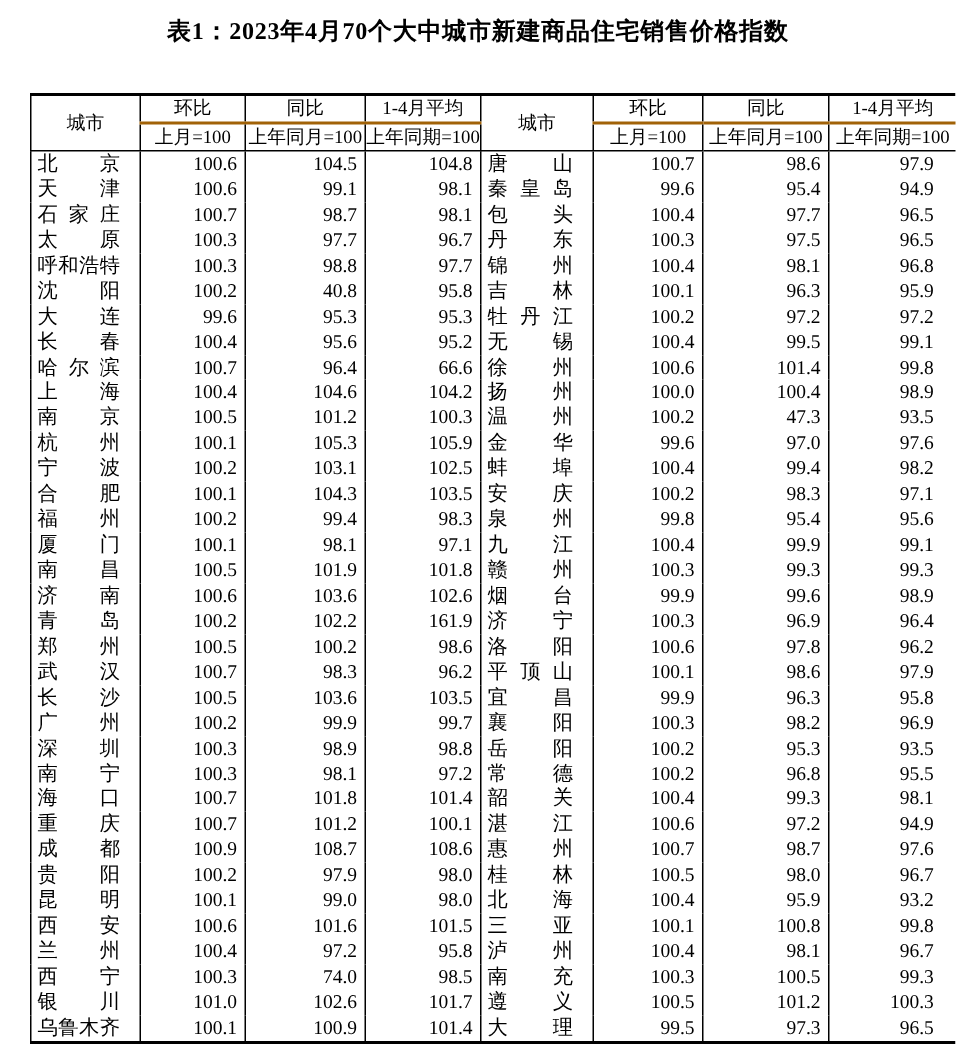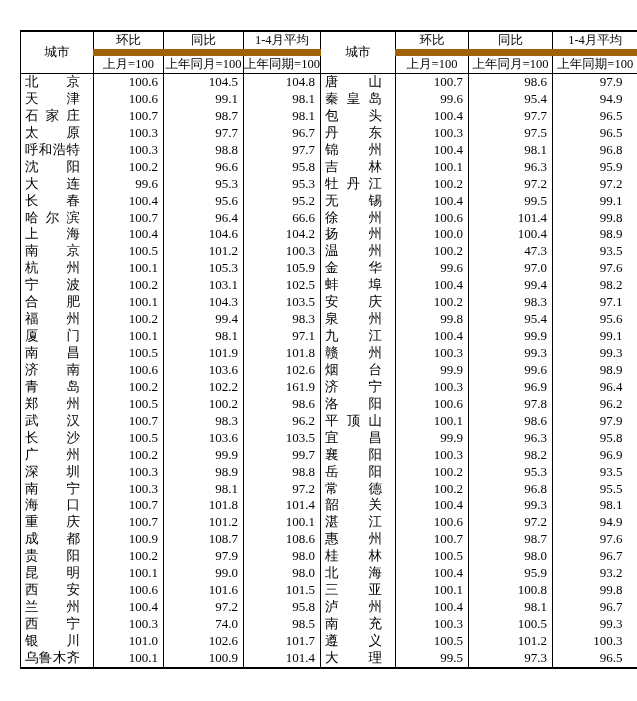--- a/index.html
+++ b/index.html
@@ -39,21 +39,21 @@
     overflow: hidden;
     white-space: nowrap;
   }
   thead th {
     font-size: 12.5px;
     height: 17px;
     line-height: 17px;
     text-align: center;
   }
   thead tr:first-child th:not(.city-h) {
-    border-bottom: 7px solid #a16207;
+    border-bottom: 2px solid #a16207;
   }
   thead tr.subrow th, thead th.city-h {
     border-bottom: 1px solid #000;
   }
   tbody td {
     height: 16.94px;
     line-height: 16.9px;
     font-size: 13px;
   }
   td.num {
@@ -68,20 +68,21 @@
     justify-content: space-between;
     padding: 0 13px 0 4px;
     font-size: 13.5px;
     line-height: 16.9px;
   }
 </style>
 </head>
 <body>
 
 <div>
+  <div class="title">表1：2023年4月70个大中城市新建商品住宅销售价格指数</div>
 
   <div class="tablewrap">
     <table>
       <colgroup>
         <col style="width:73px">
           <col style="width:70px">
           <col style="width:80px">
           <col style="width:77px">
         <col style="width:75px">
           <col style="width:73px">
@@ -214,21 +215,21 @@
             <td class="num">96.8</td>
           </tr>
           <tr>
             <td>
               <div class="citywrap">
                 <span>沈</span>
                 <span>阳</span>
               </div>
             </td>
             <td class="num">100.2</td>
-            <td class="num">96.6</td>
+            <td class="num">40.8</td>
             <td class="num">95.8</td>
             <td>
               <div class="citywrap">
                 <span>吉</span>
                 <span>林</span>
               </div>
             </td>
             <td class="num">100.1</td>
             <td class="num">96.3</td>
             <td class="num">95.9</td>

